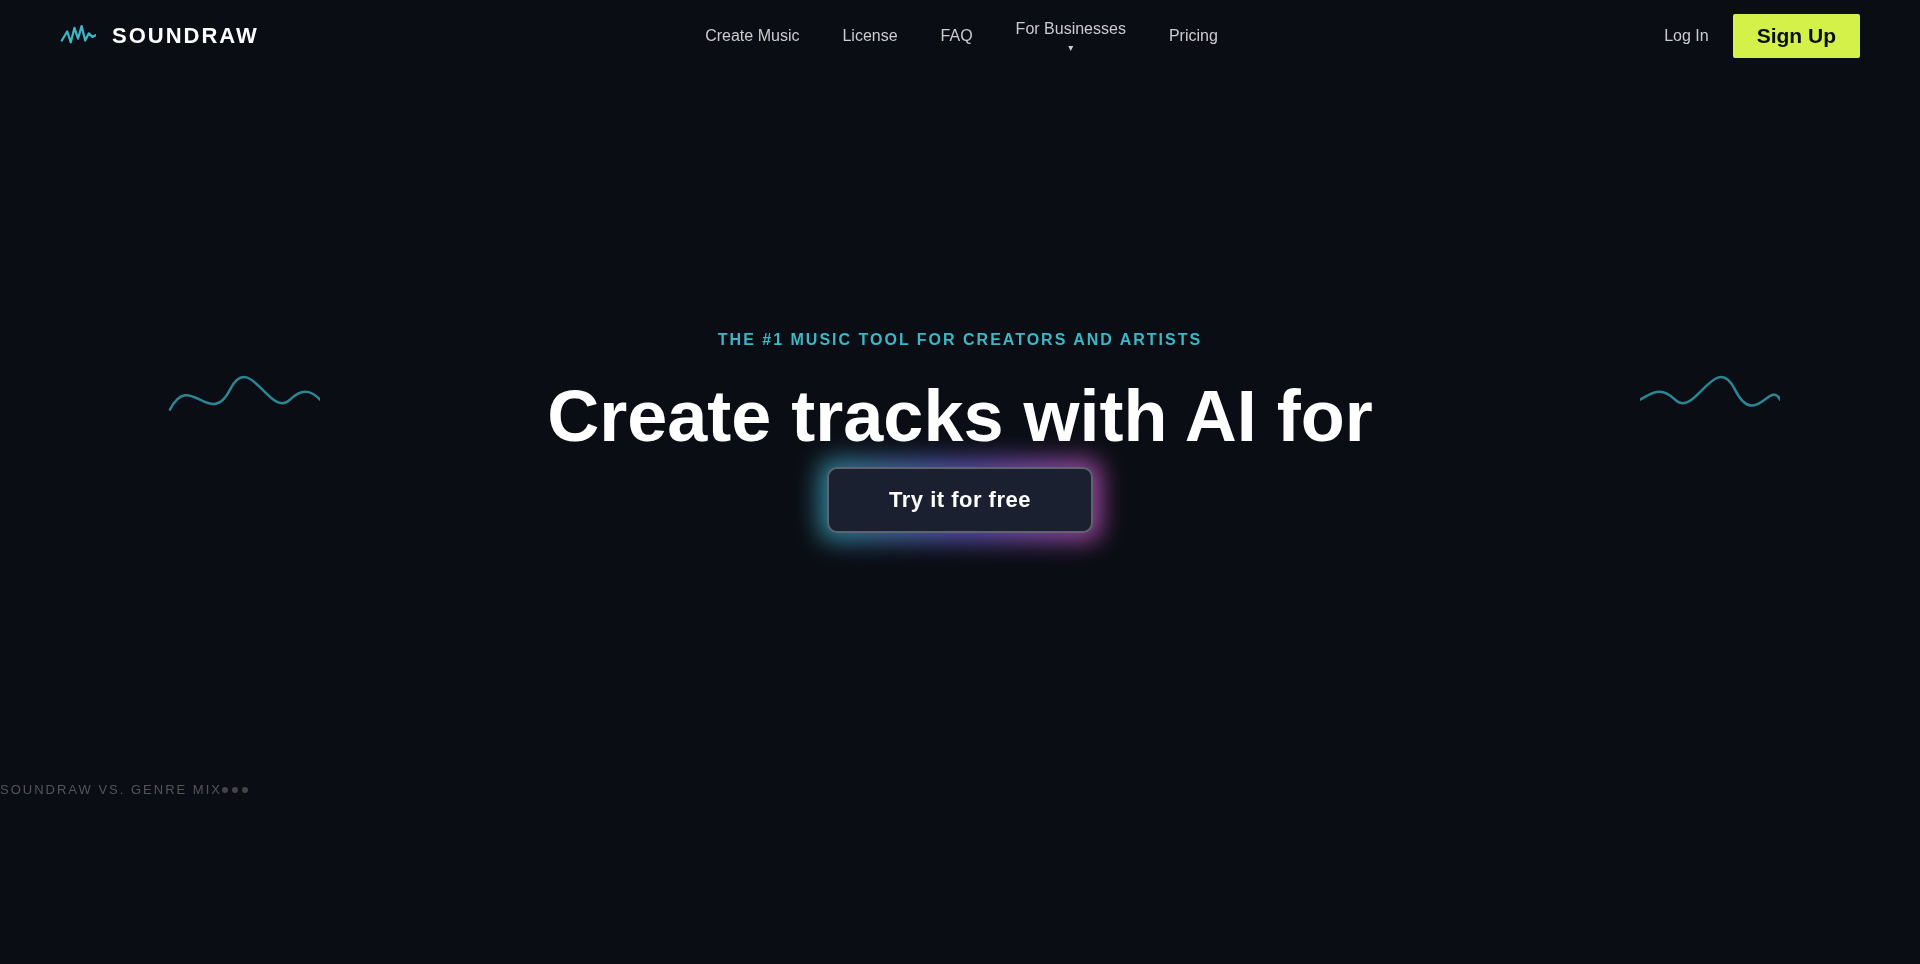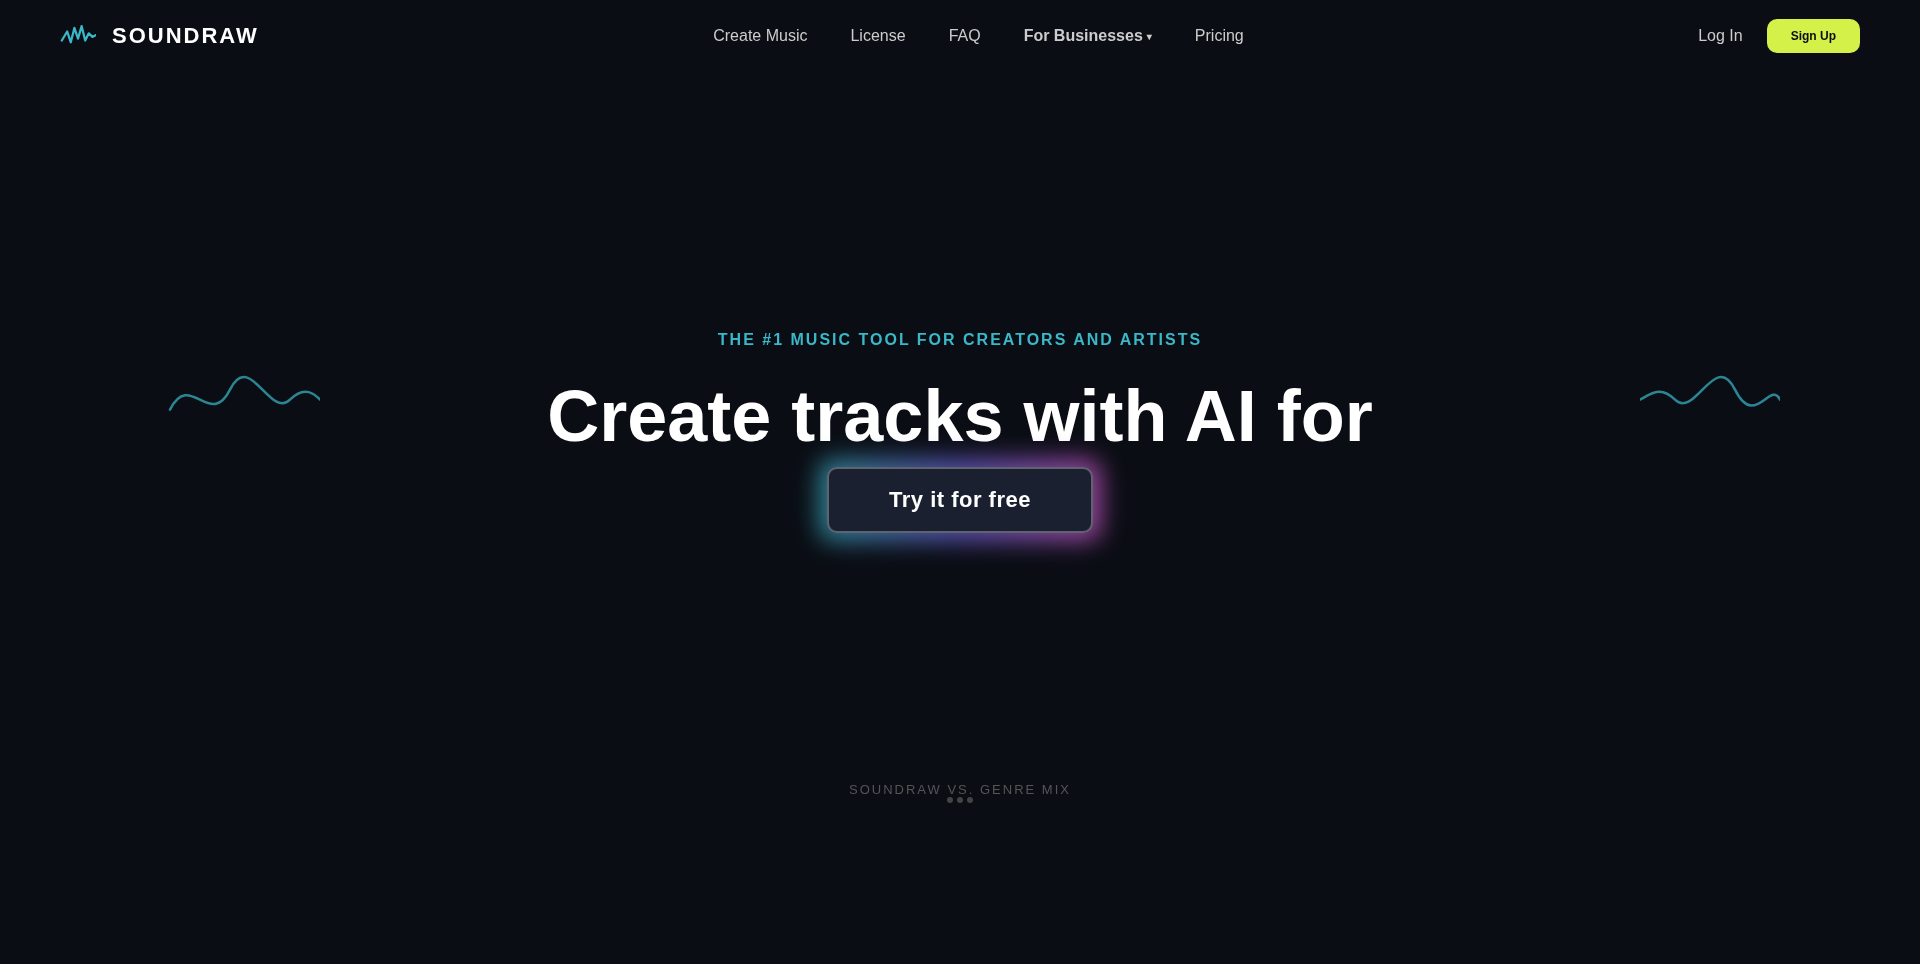--- a/index.html
+++ b/index.html
@@ -62,21 +62,22 @@
       transition: color 0.2s;
     }
 
     .nav-for-businesses {
       display: flex;
       align-items: center;
       gap: 4px;
       cursor: pointer;
       color: #cccccc;
       font-size: 16px;
-      font-weight: 700;
+      font-weight: 400;
+      flex-direction: column;
     }
 
     .chevron-icon {
       font-size: 10px;
       color: #cccccc;
     }
 
     .nav-right {
       display: flex;
       align-items: center;
@@ -89,22 +90,22 @@
       text-decoration: none;
       font-size: 16px;
       font-weight: 500;
     }
 
     .signup-btn {
       background-color: #d4f14a;
       color: #0a0d14;
       border: none;
       padding: 10px 24px;
-      border-radius: 10px;
-      font-size: 12px;
+      border-radius: 2px;
+      font-size: 21px;
       font-weight: 700;
       cursor: pointer;
       transition: background 0.2s;
     }
 
     
     .hero {
       display: flex;
       flex-direction: column;
       align-items: center;
@@ -223,21 +224,21 @@
       padding: 30px 0 10px;
       color: #555;
       font-size: 13px;
       letter-spacing: 2px;
       text-transform: uppercase;
     }
 
     
     .scroll-indicator {
       display: flex;
-      flex-direction: column;
+      flex-direction: row;
       align-items: center;
       gap: 0;
       padding-bottom: 10px;
     }
 
     .scroll-dots {
       display: flex;
       gap: 4px;
     }
 

